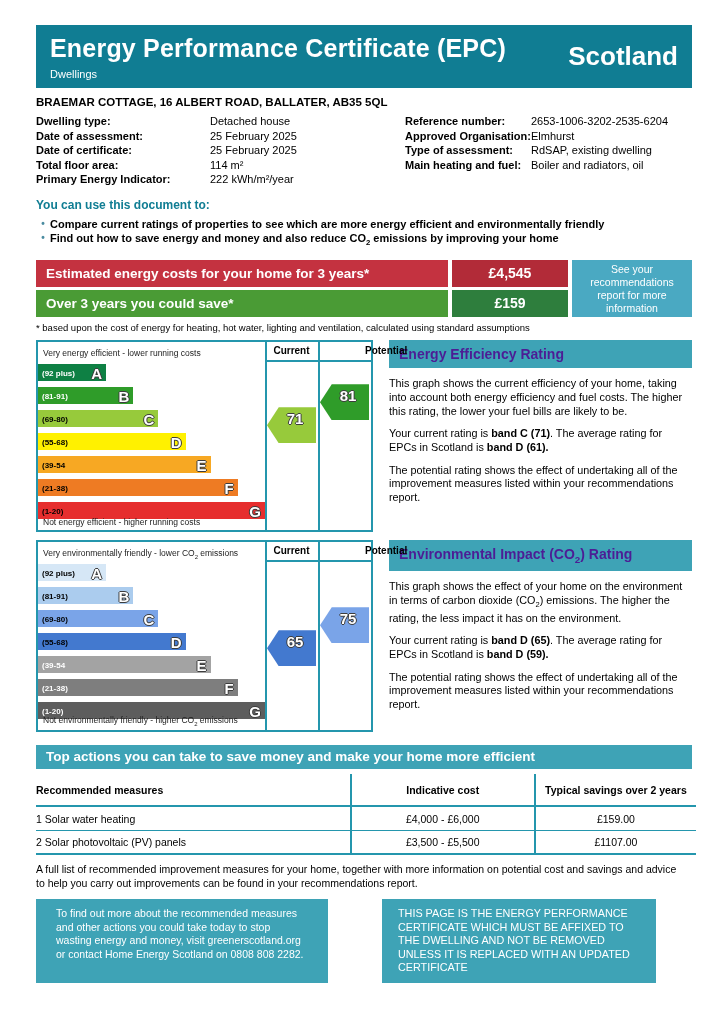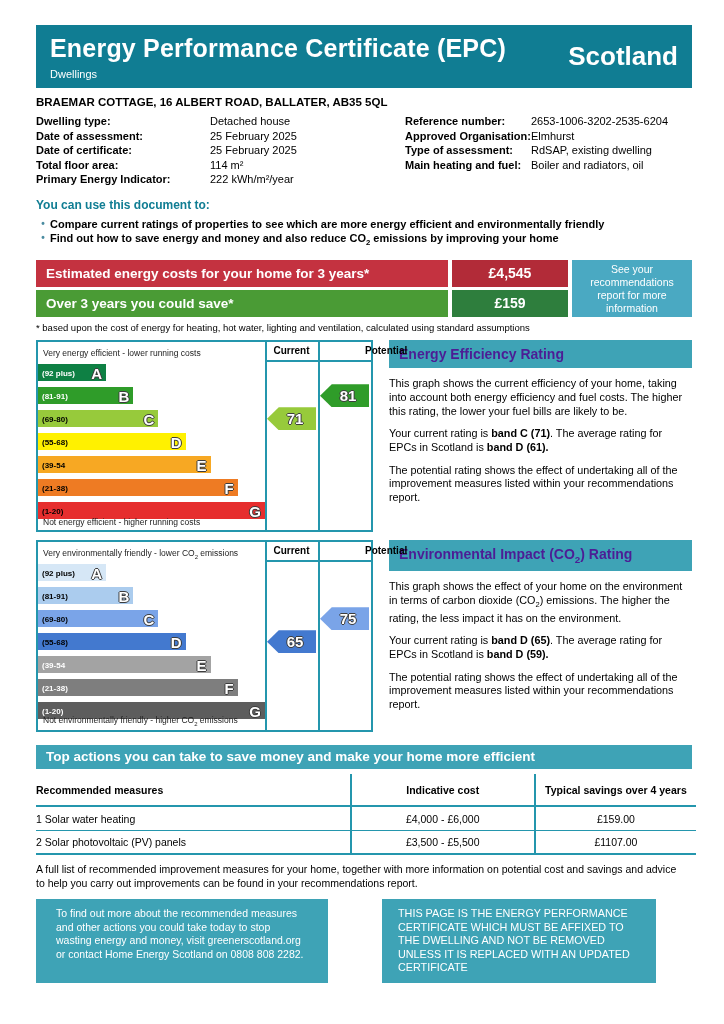--- a/index.html
+++ b/index.html
@@ -83,21 +83,21 @@
   .chart-bottom-label { position:absolute; bottom:3px; left:5px; font-size:8.5px; color:#222; }
   .bands { position:absolute; top:22px; left:0; width:227px; }
   .band { position:relative; height:17px; margin-bottom:6px; }
   .band .range { position:absolute; left:4px; top:50%; transform:translateY(-50%); font-size:8px; font-weight:bold; white-space:nowrap; }
   .band .letter {
     position:absolute; right:4px; top:50%; transform:translateY(-50%);
     font-size:15px; font-weight:bold; color:#fff;
     text-shadow:-1px 0 0 #3d3d3d, 1px 0 0 #3d3d3d, 0 -1px 0 #3d3d3d, 0 1px 0 #3d3d3d;
   }
   .arrow {
-    position:absolute; width:49px; height:23px; left:229px;
+    position:absolute; width:49px; height:36px; left:229px;
     clip-path:polygon(0 50%, 24% 0, 100% 0, 100% 100%, 24% 100%);
     color:#fff; font-weight:bold; font-size:15px; line-height:23px;
     text-align:center; padding-left:7px;
     text-shadow:-1px 0 0 #3d3d3d, 1px 0 0 #3d3d3d, 0 -1px 0 #3d3d3d, 0 1px 0 #3d3d3d;
   }
   .arrow-potential { left:282px; }
 
   .panel { margin-left:16px; width:303px; }
   .panel-header {
     background:var(--section-teal,#3ea3b6); color:#4c1d95; font-weight:bold;
@@ -321,21 +321,21 @@
       <p><span>Your current rating is </span><b>band D (65)</b><span>. The average rating for EPCs in Scotland is </span><b>band D (59).</b></p>
       <p>The potential rating shows the effect of undertaking all of the improvement measures listed within your recommendations report.</p>
     </div>
   </div>
 
   <div class="actions-banner">Top actions you can take to save money and make your home more efficient</div>
   <div class="actions-table">
     <div class="t-row t-head">
       <div class="t-c1">Recommended measures</div>
       <div class="t-c2">Indicative cost</div>
-      <div class="t-c3">Typical savings over 4 years</div>
+      <div class="t-c3">Typical savings over 2 years</div>
     </div>
     <div class="t-row t-data">
       <div class="t-c1">1 Solar water heating</div>
       <div class="t-c2">£4,000 - £6,000</div>
       <div class="t-c3">£159.00</div>
     </div>
     <div class="t-row t-data last">
       <div class="t-c1">2 Solar photovoltaic (PV) panels</div>
       <div class="t-c2">£3,500 - £5,500</div>
       <div class="t-c3">£1107.00</div>

